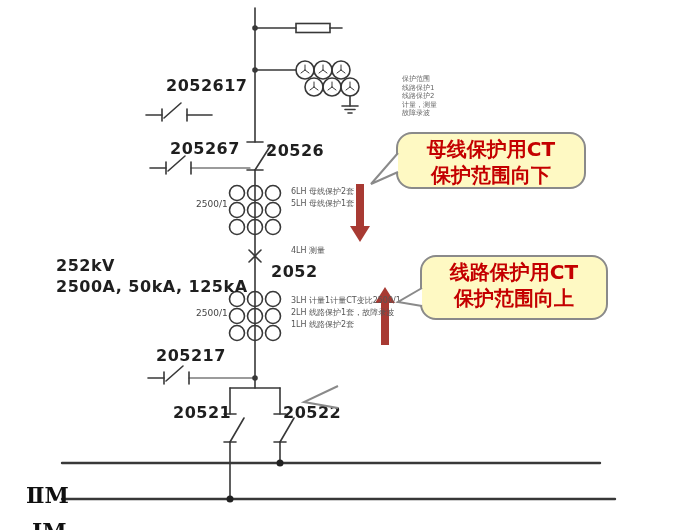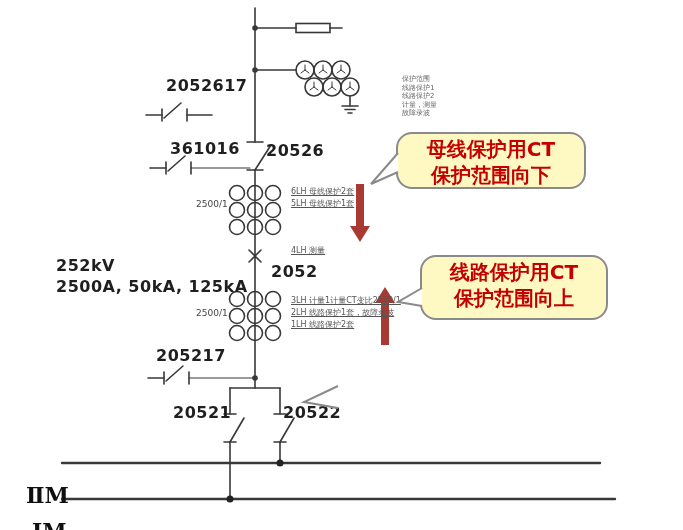--- a/index.html
+++ b/index.html
@@ -4,21 +4,21 @@
 <style>
   * { margin:0; padding:0; box-sizing:border-box; }
   html,body { width:683px; height:530px; background:#ffffff; }
   body { font-family:"DejaVu Sans", sans-serif; position:relative; overflow:hidden; }
   .canvas { position:relative; width:683px; height:530px; background:#fff; }
   svg.layer { position:absolute; left:0; top:0; }
   svg.toplayer { position:absolute; left:0; top:0; pointer-events:none; z-index:30; }
   .lbl { position:absolute; white-space:nowrap; color:#1f1f1f; z-index:10; }
   .num  { font-size:16px; font-weight:600; letter-spacing:0.5px; }
   .ratio { font-size:9px; color:#444; }
-  .tiny { font-size:8px; color:#555; line-height:12px;text-decoration:underline; }
+  .tiny { font-size:8px; color:#555; line-height:12px; }
   .ptnote { font-size:7px; color:#666; line-height:8.5px; }
   .bus-label { font-family:"DejaVu Serif", serif; font-size:22px; font-weight:bold; color:#101010;margin-top:36px; }
   .bubble { position:absolute; background:#fef9c3; border:2px solid #8a8a8a; border-radius:16px;
             color:#c40000; font-weight:bold; text-align:center; z-index:20; }
   .bubble .bline { white-space:nowrap; }
   .b-small { font-size:20px; line-height:26px; padding-top:2px; }
   .b-big { font-size:23px; line-height:31px; padding:2px 10px 0 12px; text-align:left; }
 </style>
 </head>
 <body>
@@ -156,21 +156,21 @@
       <circle cx="230" cy="499" r="3.5" fill="#222" stroke="none"></circle>
     </g>
 
     <g fill="#a83a33" stroke="none">
       <polygon points="356,184 364,184 364,226 370,226 360,242 350,226 356,226"></polygon>
       <polygon points="385,287 395,303 389,303 389,345 381,345 381,303 375,303"></polygon>
     </g>
   </svg>
 
   <div class="lbl num" style="left:166px; top:76px;">2052617</div>
-  <div class="lbl num" style="left:170px; top:139px;">361016</div>
+  <div class="lbl num" style="left:170px; top:139px;">205267</div>
   <div class="lbl num" style="left:266px; top:141px;">20526</div>
   <div class="lbl num" style="left:271px; top:262px;">2052</div>
   <div class="lbl num" style="left:156px; top:346px;">205217</div>
   <div class="lbl num" style="left:173px; top:403px;">20521</div>
   <div class="lbl num" style="left:283px; top:403px;">20522</div>
 
   <div class="lbl num" style="left:56px; top:256px;">252kV</div>
   <div class="lbl num" style="left:56px; top:277px;">2500A, 50kA, 125kA</div>
 
   <div class="lbl ratio" style="left:196px; top:199px;">2500/1</div>

